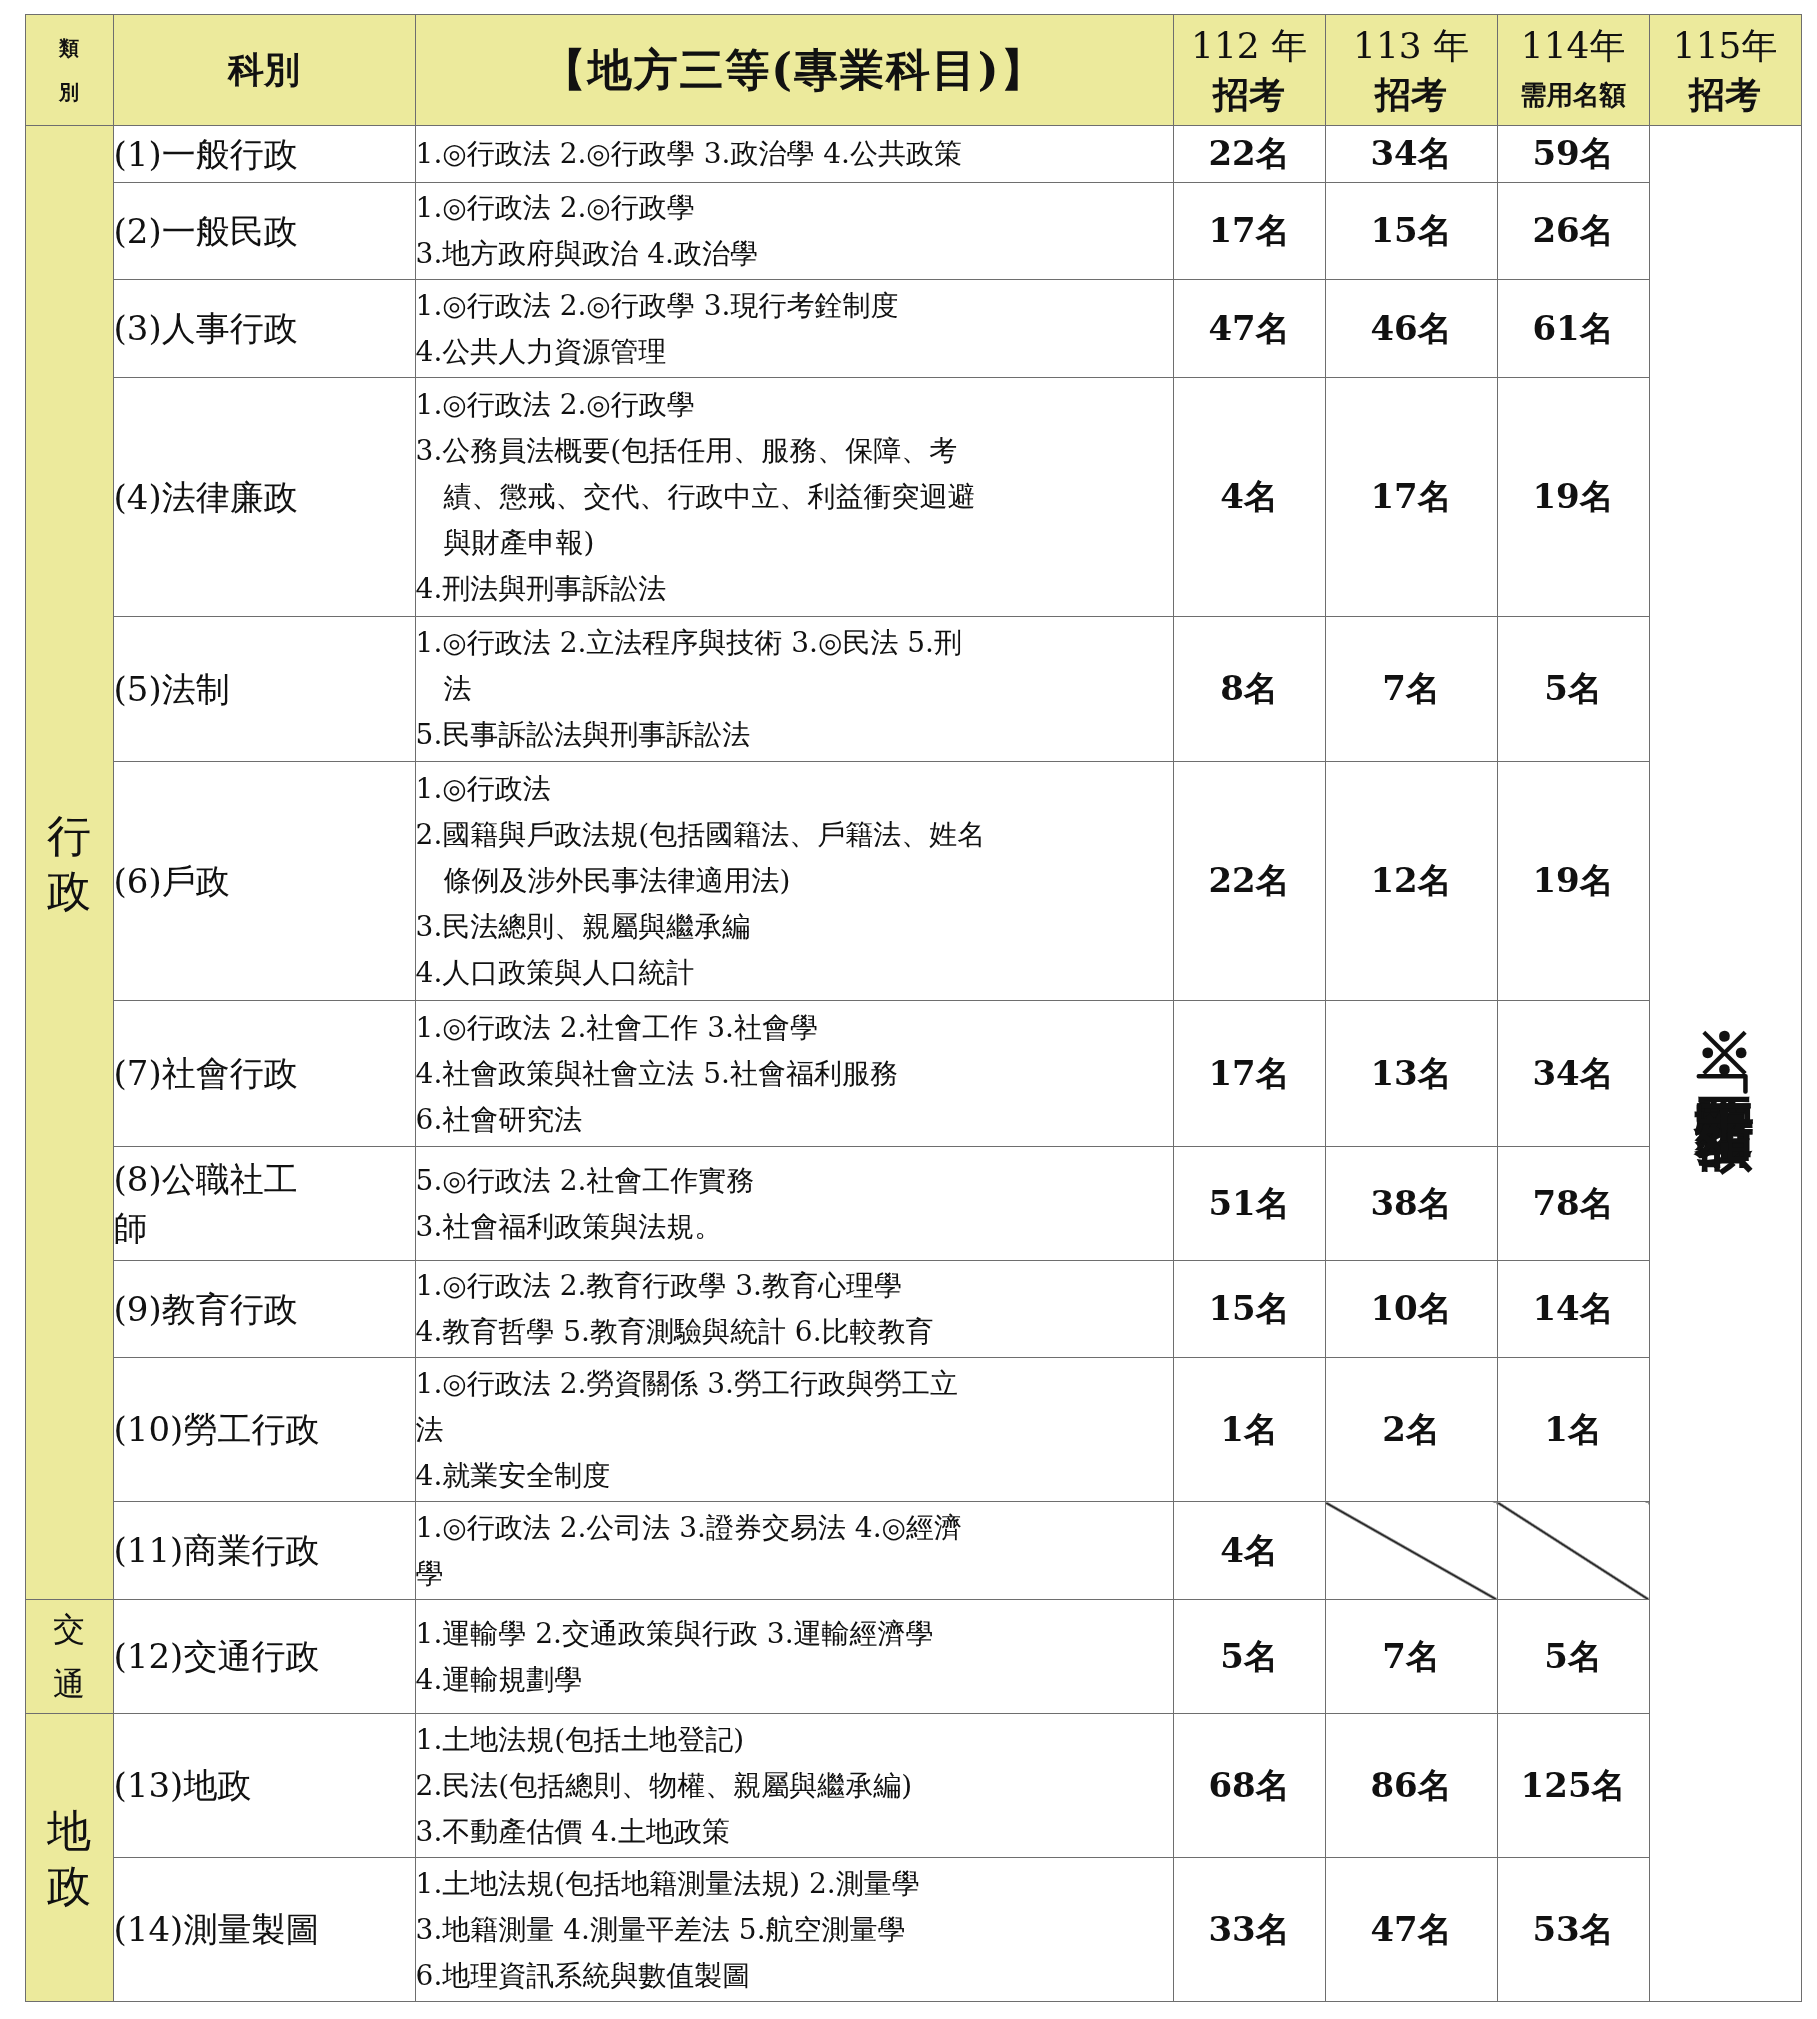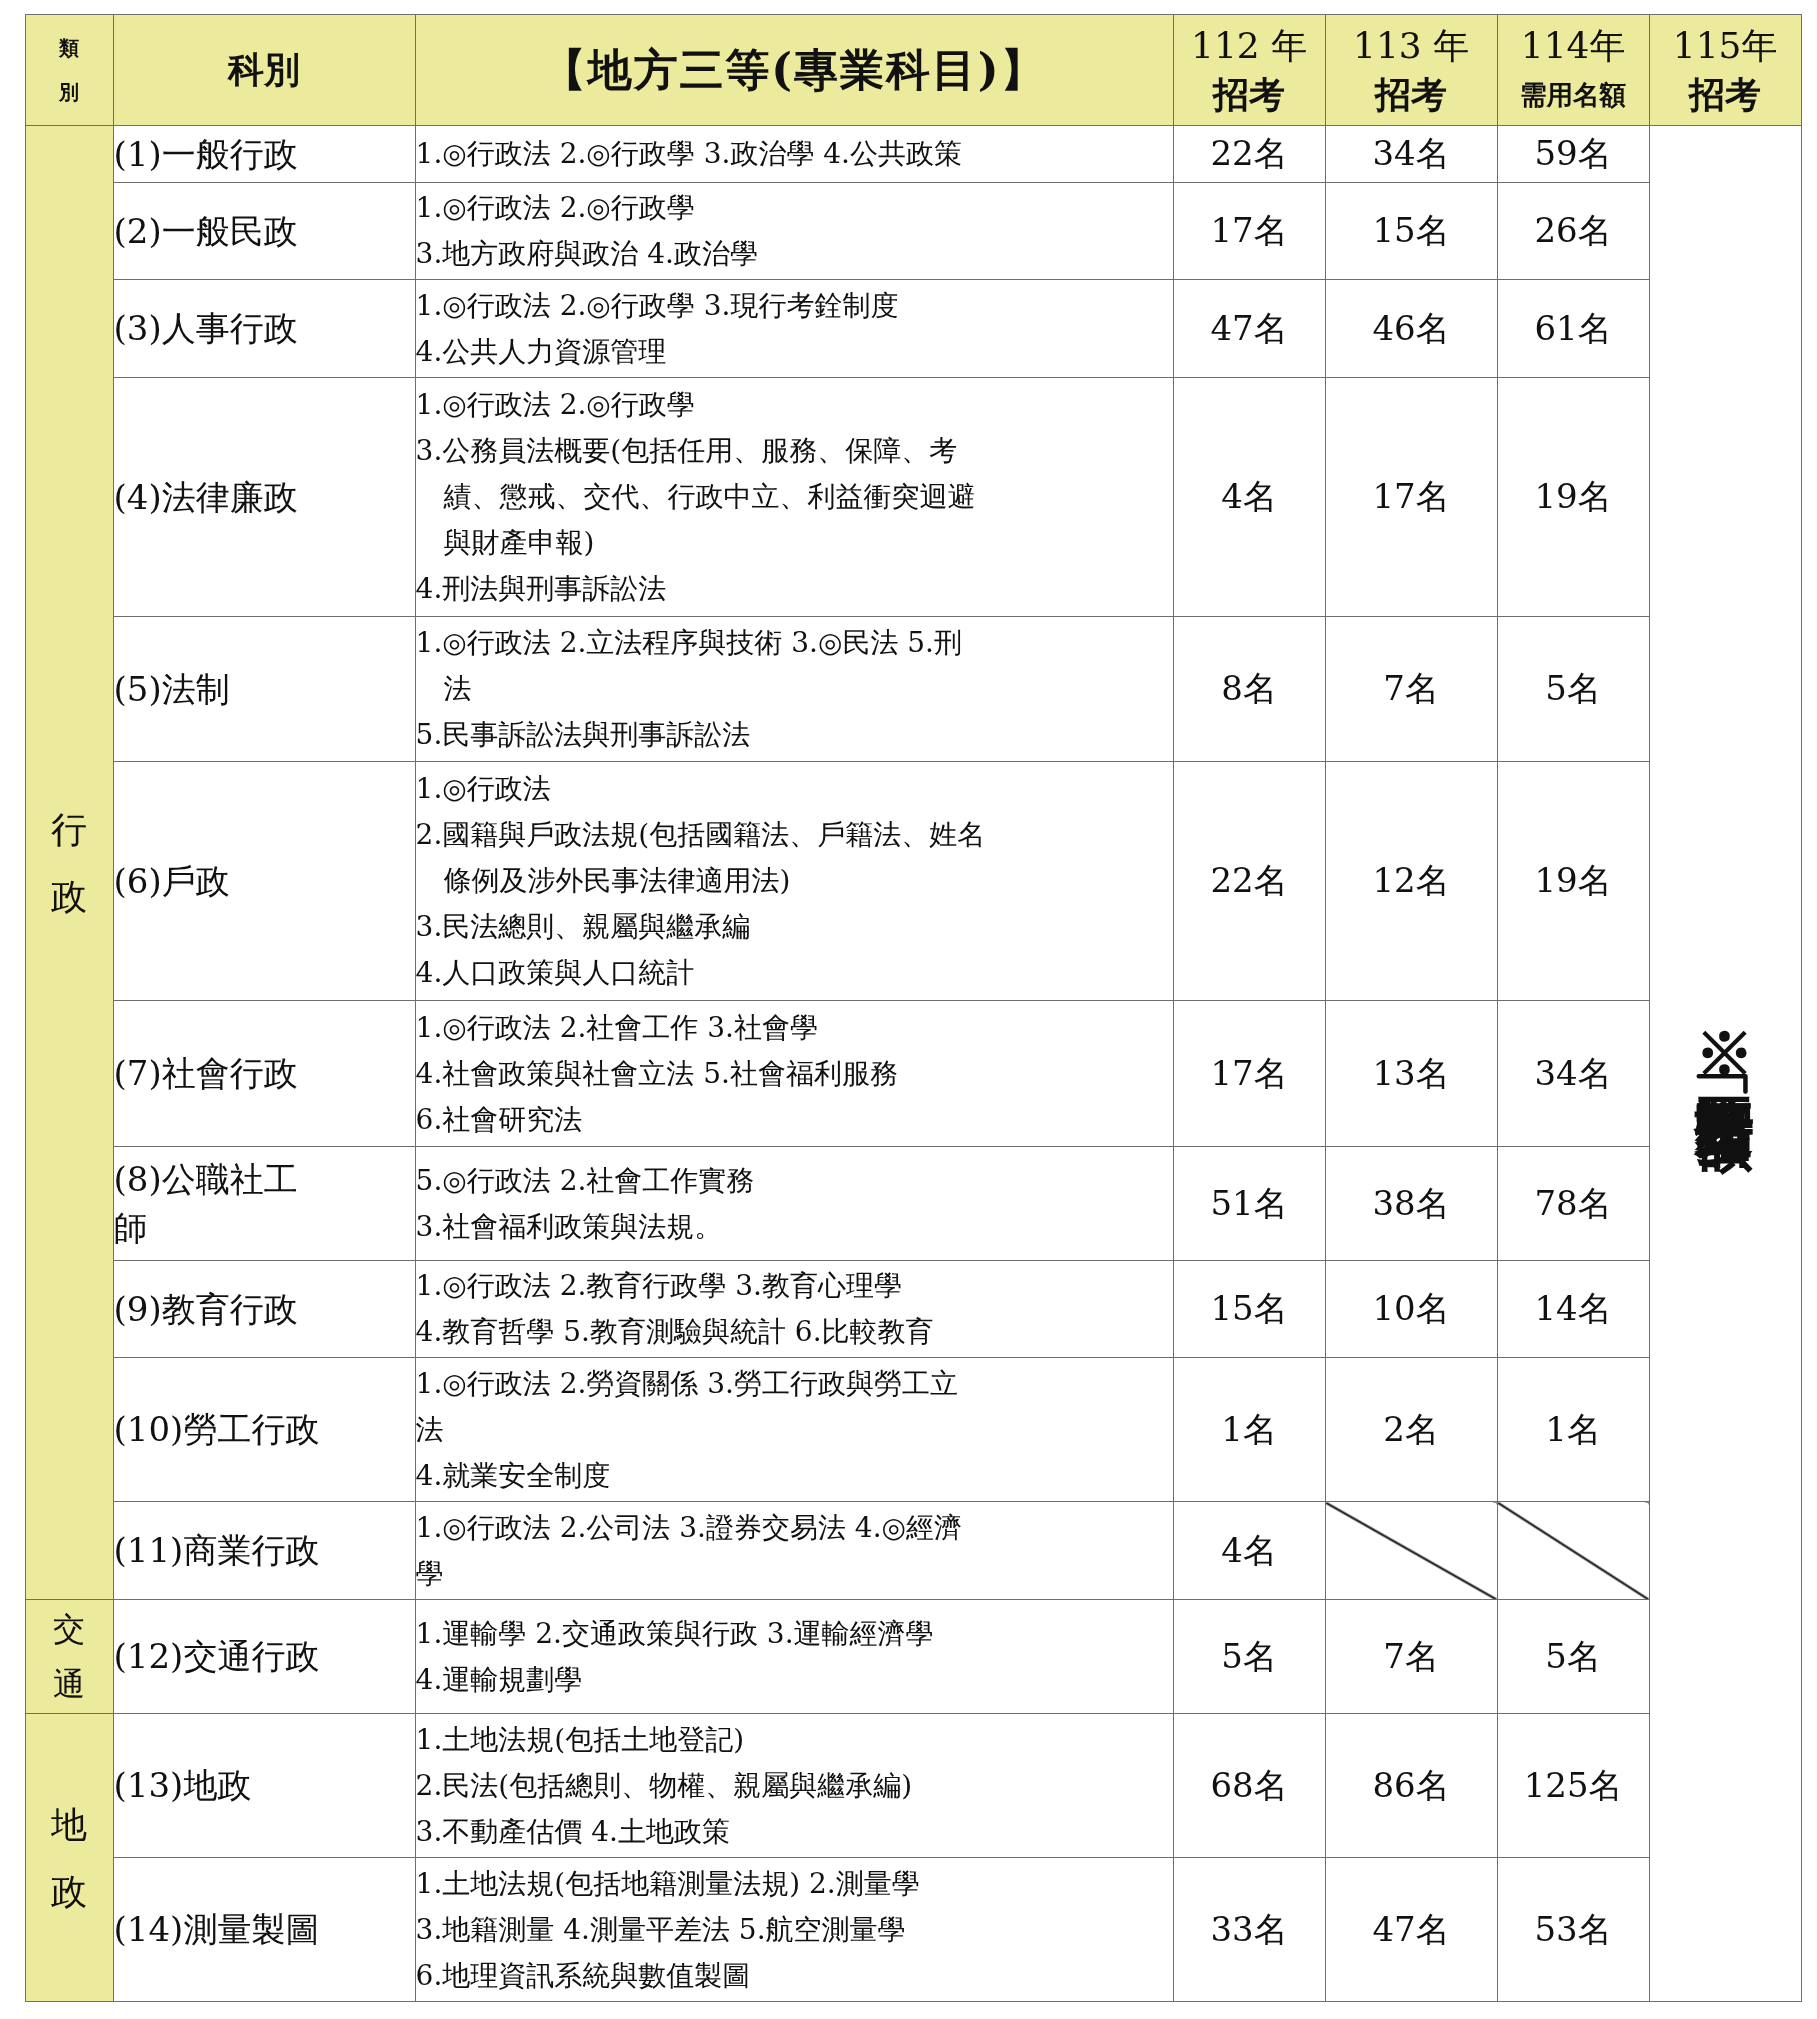--- a/index.html
+++ b/index.html
@@ -9,27 +9,27 @@
        width:1777px;}
   table.exam td, table.exam th{border:1.9px solid #6e6e6e;padding:0;vertical-align:middle;}
   table.exam{border:1.9px solid #555;}
   th{background:#ECEA9C;font-weight:bold;text-align:center;}
   .th-cat{font-size:20px;line-height:44px;}
   .th-subject{font-size:36px;}
   .th-title{font-size:44px;letter-spacing:1.9px;}
   .th-year{font-size:36px;line-height:49px;font-weight:normal;}
   .th-year .y2{font-weight:bold;font-size:36px;}
   .th-year .y2.small{font-size:26.5px;}
-  td.cat{background:#ECEA9C;text-align:center;font-size:36px;line-height:67px;}
+  td.cat{background:#ECEA9C;text-align:center;font-size:44px;line-height:55px;}
   td.cat.small{font-size:32px;line-height:55px;}
   td.subj{font-size:34px;line-height:49px;padding-left:13.2px;padding-right:3.8px;}
   td.desc{font-size:28px;line-height:46px;padding-left:21px;padding-right:7.6px;}
   td.desc .line{display:block;white-space:nowrap;}
   td.desc .line.indent{padding-left:28px;}
-  td.num{text-align:center;font-size:34px;font-weight:normal;}
+  td.num{text-align:center;font-size:34px;font-weight:bold;}
   td.num.slash{background:linear-gradient(to top right, transparent calc(50% - 1.4px), #222 calc(50% - 0.9px), #222 calc(50% + 0.9px), transparent calc(50% + 1.4px));}
   td.note{text-align:center;vertical-align:top;font-weight:bold;font-size:59px;line-height:62px;padding-top:59px;}
   td.note .v{display:inline-block;writing-mode:vertical-rl;text-orientation:upright;letter-spacing:1.9px;}
 </style>
 </head>
 <body>
 
 <table class="exam">
   <colgroup>
     <col style="width:88px">

